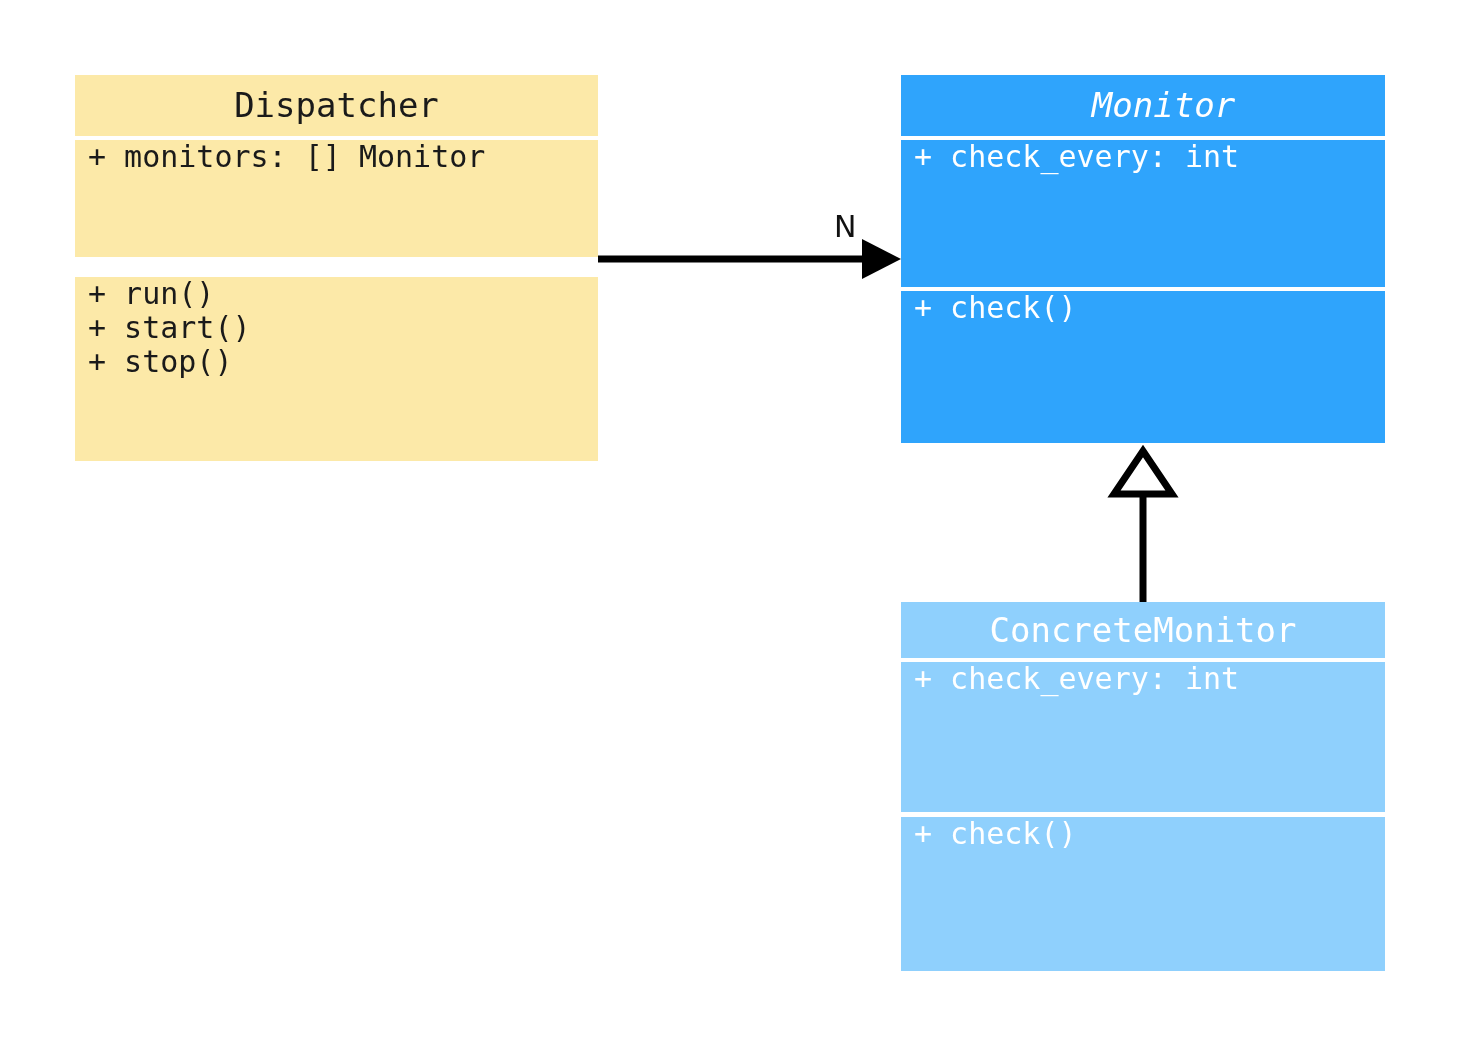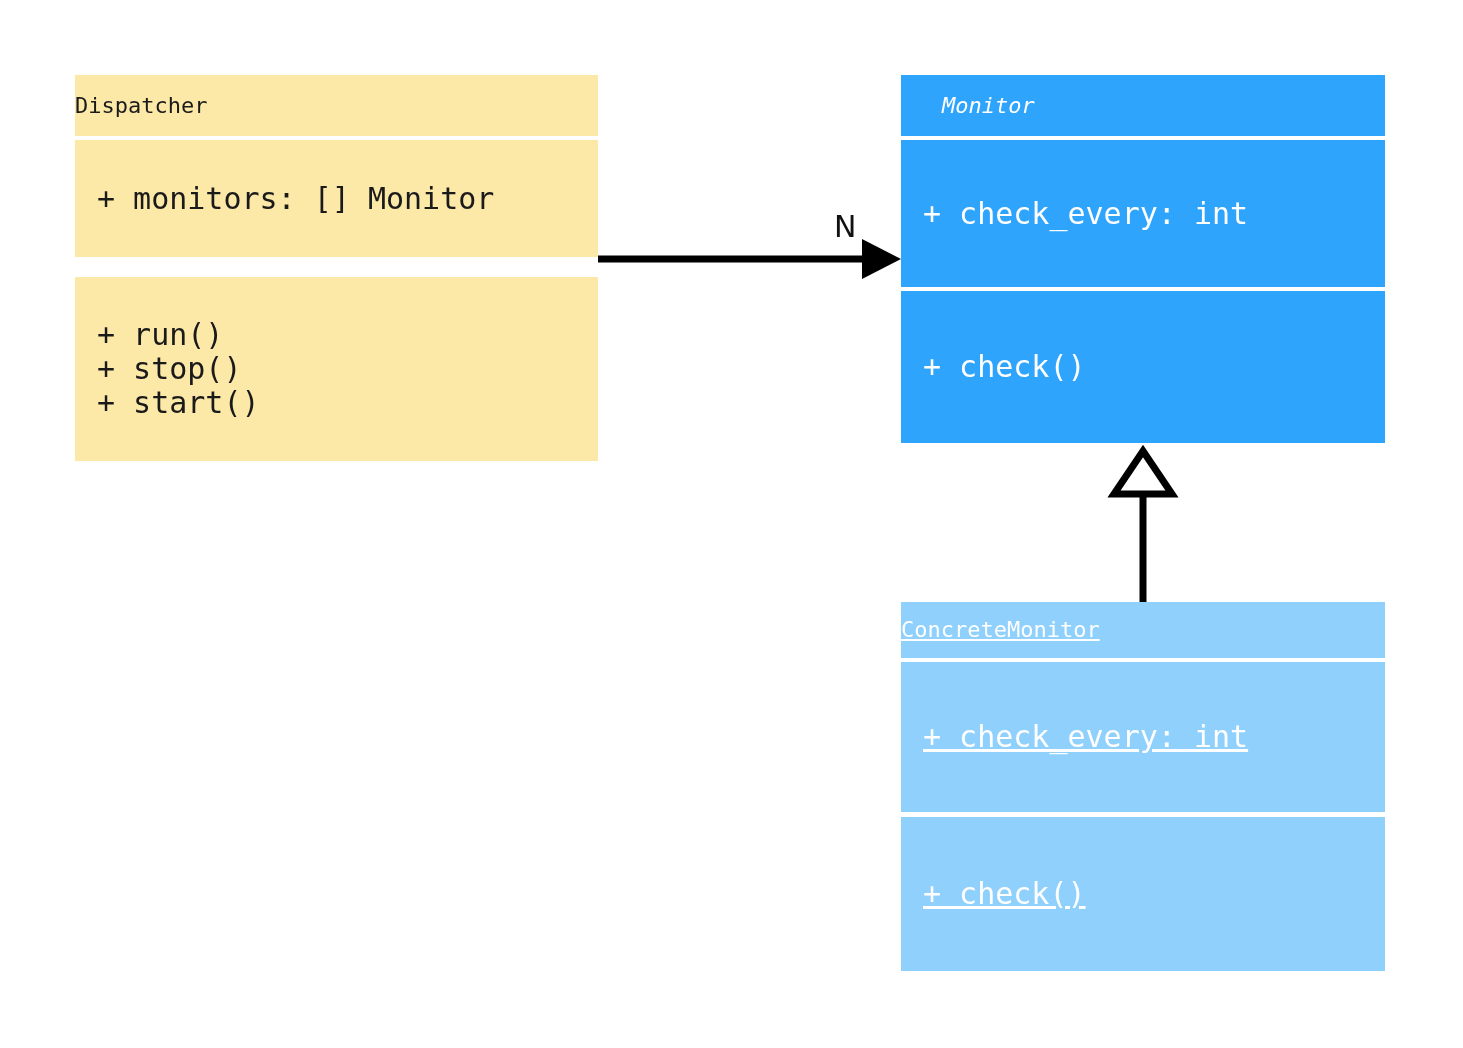--- a/index.html
+++ b/index.html
@@ -26,38 +26,37 @@
   .uml-class {
     position: absolute;
     box-sizing: border-box;
   }
   .uml-compartment {
     box-sizing: border-box;
     width: 100%;
     overflow: hidden;
   }
   .uml-title {
-    text-align: left;
-    font-size: 22px;
+    text-align: center;
+    font-size: 34px;
     line-height: 61px;
     letter-spacing: 0px;
     white-space: pre;
   }
   .uml-title.abstract {
     font-style: italic;
     padding-left: 41px;
   }
   .uml-members {
-    padding-left: 22px;
+    padding-left: 13px;
     font-size: 30px;
     line-height: 34px;
     white-space: pre;
     display: flex;
     flex-direction: column;
-    justify-content: center;
   }
   .uml-member-line {
     white-space: pre;
   }
 
   
   .cls-dispatcher {
     left: 75px;
     top: 75px;
     width: 523px;
@@ -82,21 +81,20 @@
   .cls-monitor .c-attrs   { height: 147px; margin-top: 4px; }
   .cls-monitor .c-methods { height: 152px; margin-top: 4px; }
 
   
   .cls-concrete {
     left: 901px;
     top: 602px;
     width: 484px;
     height: 369px;
     color: #ffffff;
-    text-decoration: underline;
   }
   .cls-concrete .uml-compartment { background: #8fd0fd; }
   .cls-concrete .c-title   { height: 56px; }
   .cls-concrete .c-attrs   { height: 150px; margin-top: 4px; }
   .cls-concrete .c-methods { height: 154px; margin-top: 5px; }
   .cls-concrete .uml-title { line-height: 56px; }
 
   
   .connector-svg {
     position: absolute;
@@ -125,22 +123,22 @@
 
   <div class="uml-class cls-dispatcher">
     <div class="uml-compartment c-title">
       <div class="uml-title">Dispatcher</div>
     </div>
     <div class="uml-compartment c-attrs uml-members">
       <div class="uml-member-line">+ monitors: [] Monitor</div>
     </div>
     <div class="uml-compartment c-methods uml-members">
       <div class="uml-member-line">+ run()</div>
+      <div class="uml-member-line">+ start()</div>
       <div class="uml-member-line">+ stop()</div>
-      <div class="uml-member-line">+ start()</div>
     </div>
   </div>
 
   <div class="uml-class cls-monitor">
     <div class="uml-compartment c-title">
       <div class="uml-title abstract">Monitor</div>
     </div>
     <div class="uml-compartment c-attrs uml-members">
       <div class="uml-member-line">+ check_every: int</div>
     </div>

